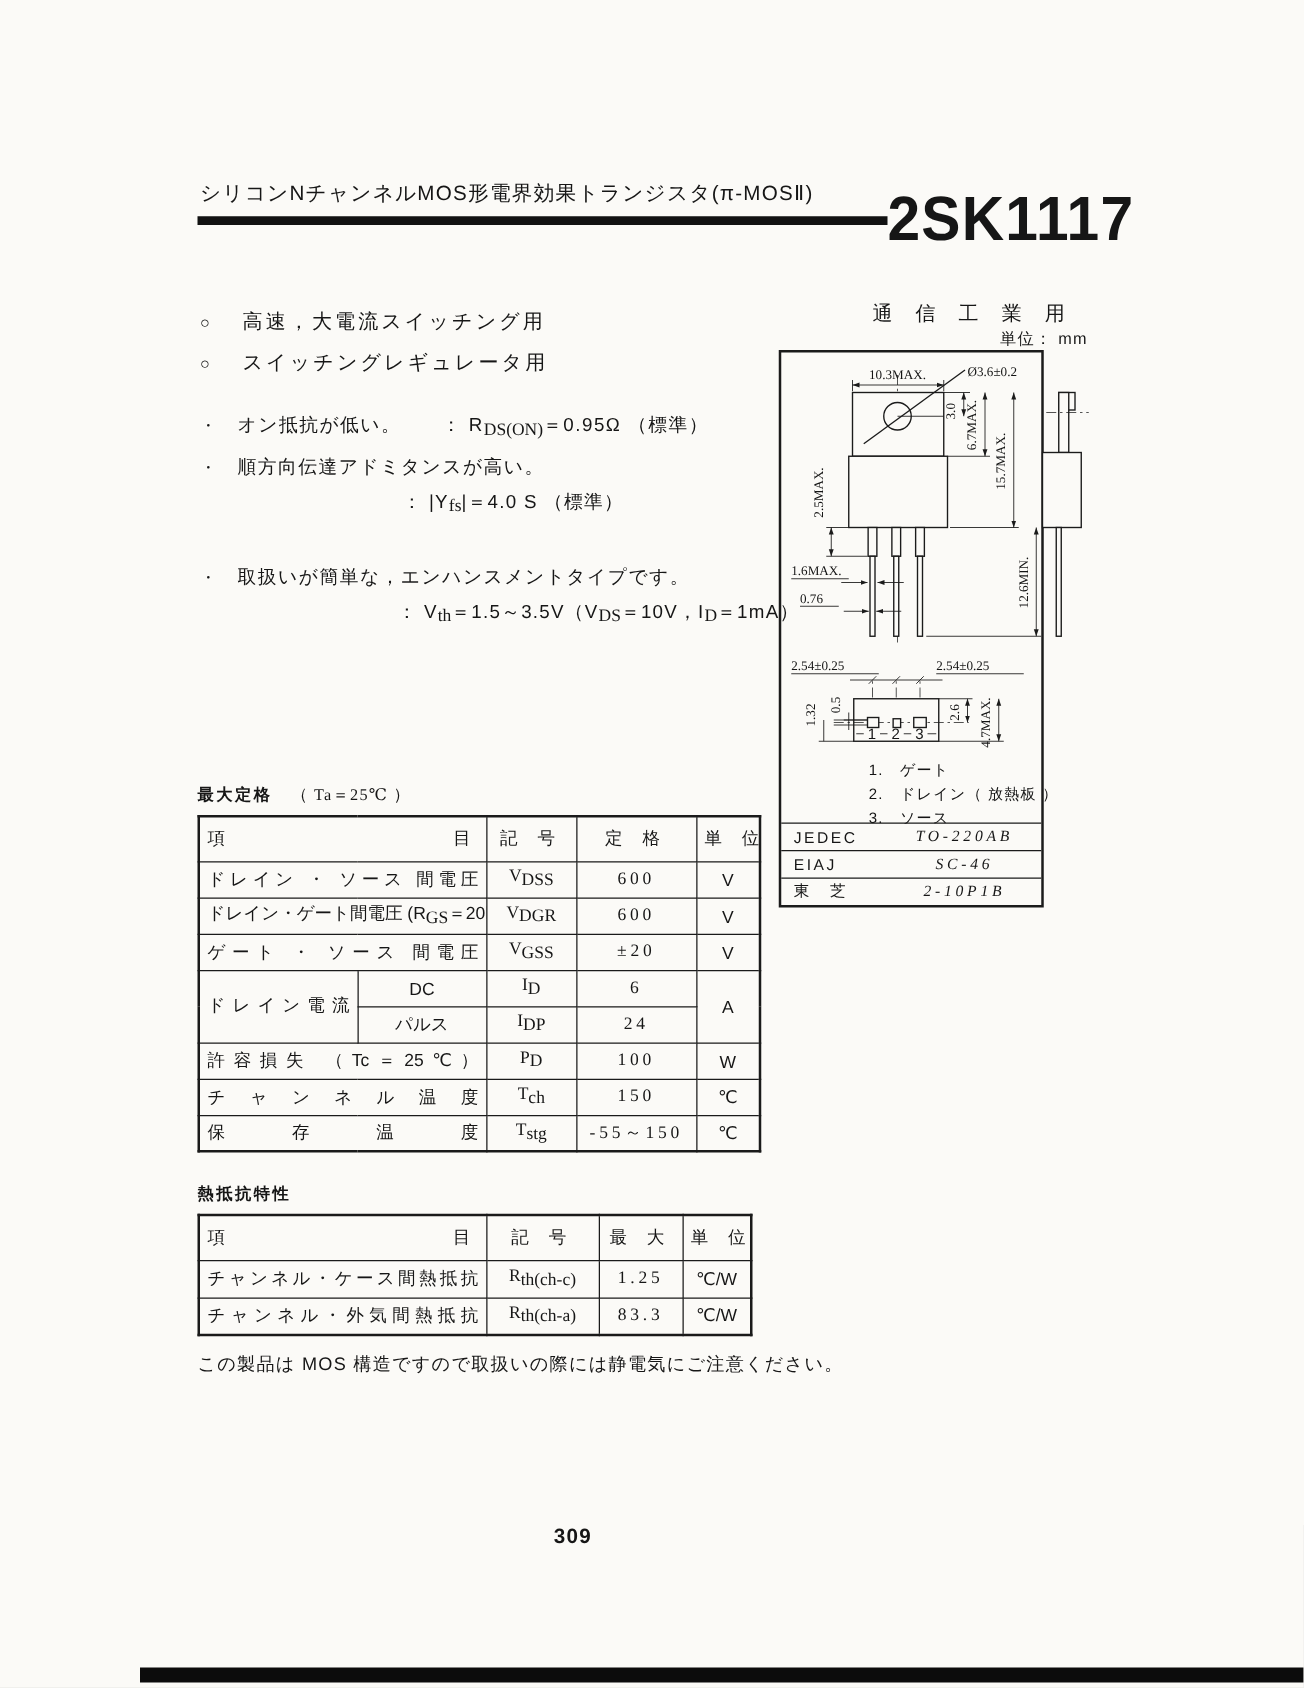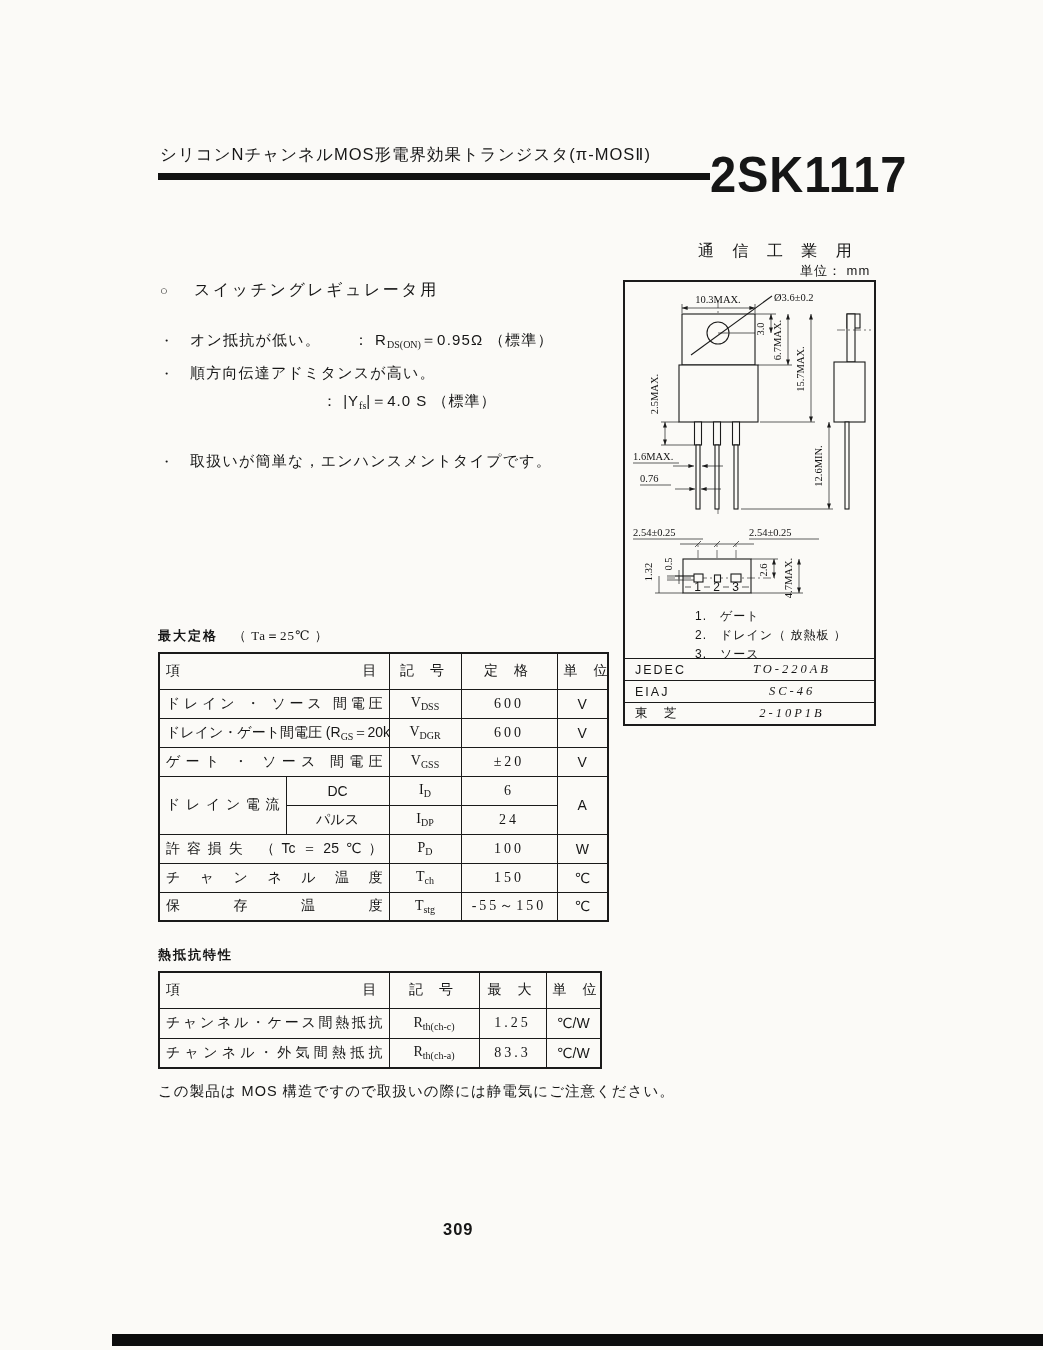--- a/index.html
+++ b/index.html
@@ -13,26 +13,26 @@
   #part-number{left:710px;top:146px;font-size:50px;font-weight:800;letter-spacing:1px;
                transform:scaleX(.94);transform-origin:left top;white-space:nowrap;}
 
   
   .app-line{left:160px;font-size:16px;letter-spacing:2.5px;white-space:nowrap;}
   .app-line .mk{display:inline-block;width:34px;font-size:13px;letter-spacing:0;}
   .feat-line{left:160px;font-size:15px;letter-spacing:1.2px;white-space:nowrap;}
   .feat-line .mk{display:inline-block;width:30px;font-size:13px;letter-spacing:0;}
   .feat-cont{font-size:15px;letter-spacing:1px;white-space:nowrap;}
   .fml, sub, .num, .sym{font-family:"Liberation Serif","DejaVu Serif",serif;}
-  sub{font-size:10px;vertical-align:-3px;letter-spacing:0;}
+  sub{font-size:14px;vertical-align:-3px;letter-spacing:0;}
 
   
   #pkg-heading{left:698px;top:241px;font-size:16px;letter-spacing:7px;white-space:nowrap;}
   #pkg-unit{left:800px;top:262px;font-size:13px;letter-spacing:1px;white-space:nowrap;}
-  #drawing-box{left:623px;top:280px;width:253px;height:446px;border:2px solid #1b1b1b;box-sizing:border-box;}
+  #drawing-box{left:623px;top:280px;width:212px;height:446px;border:2px solid #1b1b1b;box-sizing:border-box;}
   #drawing-box svg{display:block;}
   svg text{fill:#141414;font-size:10.5px;font-family:"Liberation Serif","DejaVu Serif",serif;}
   svg .jp{font-size:12px;font-family:"Liberation Sans","DejaVu Sans",sans-serif;letter-spacing:1px;}
   .ln{stroke:#1b1b1b;stroke-width:1.1;fill:none;}
   .fw{stroke:#1b1b1b;stroke-width:1.1;fill:#fbfaf7;}
   .thin{stroke:#1b1b1b;stroke-width:.7;fill:none;}
   .cl{stroke:#1b1b1b;stroke-width:.6;fill:none;stroke-dasharray:8 3 2 3;}
   #pkg-table{position:absolute;left:0;bottom:0;width:100%;margin-top:47px;}
   .pkg-row{height:22px;border-top:1.8px solid #1b1b1b;display:flex;align-items:center;
            padding:0 10px;box-sizing:border-box;font-size:12.5px;}
@@ -61,34 +61,38 @@
 </style>
 </head>
 <body>
 
 <div id="page">
 
   <div class="abs" id="doc-title">シリコンNチャンネルMOS形電界効果トランジスタ(π-MOSⅡ)</div>
   <div class="abs" id="title-rule"></div>
   <div class="abs" id="part-number">2SK1117</div>
 
+  <div class="abs app-line" style="top:247px">
+    <span class="mk">○</span><span>高速，大電流スイッチング用</span>
+  </div>
   <div class="abs app-line" style="top:280px">
     <span class="mk">○</span><span>スイッチングレギュレータ用</span>
   </div>
 
   <div class="abs feat-line" style="top:331px">
     <span class="mk">・</span><span><span class="fml-part">オン抵抗が低い。　　： R</span><sub>DS(ON)</sub><span class="fml-part">＝0.95Ω （標準）</span></span>
   </div>
   <div class="abs feat-line" style="top:364px">
     <span class="mk">・</span><span><span class="fml-part">順方向伝達アドミタンスが高い。</span></span>
   </div>
   <div class="abs feat-cont" style="left:322px;top:392px"><span class="fml-part">： |Y</span><sub>fs</sub><span class="fml-part">|＝4.0 S （標準）</span></div>
   <div class="abs feat-line" style="top:452px">
     <span class="mk">・</span><span><span class="fml-part">取扱いが簡単な，エンハンスメントタイプです。</span></span>
   </div>
+  <div class="abs feat-cont" style="left:318px;top:480px"><span class="fml-part">： V</span><sub>th</sub><span class="fml-part">＝1.5～3.5V（V</span><sub>DS</sub><span class="fml-part">＝10V，I</span><sub>D</sub><span class="fml-part">＝1mA）</span></div>
 
   <div class="abs" id="pkg-heading">通 信 工 業 用</div>
   <div class="abs" id="pkg-unit">単位： mm</div>
 
   <div class="abs" id="drawing-box">
     <svg width="249" height="377" viewBox="0 0 249 377">
       <defs>
         <marker id="arE" markerWidth="9" markerHeight="8" refX="8" refY="4" orient="auto">
           <path d="M8,4 L0,1.2 L0,6.8 z" fill="#1b1b1b"></path>
         </marker>

